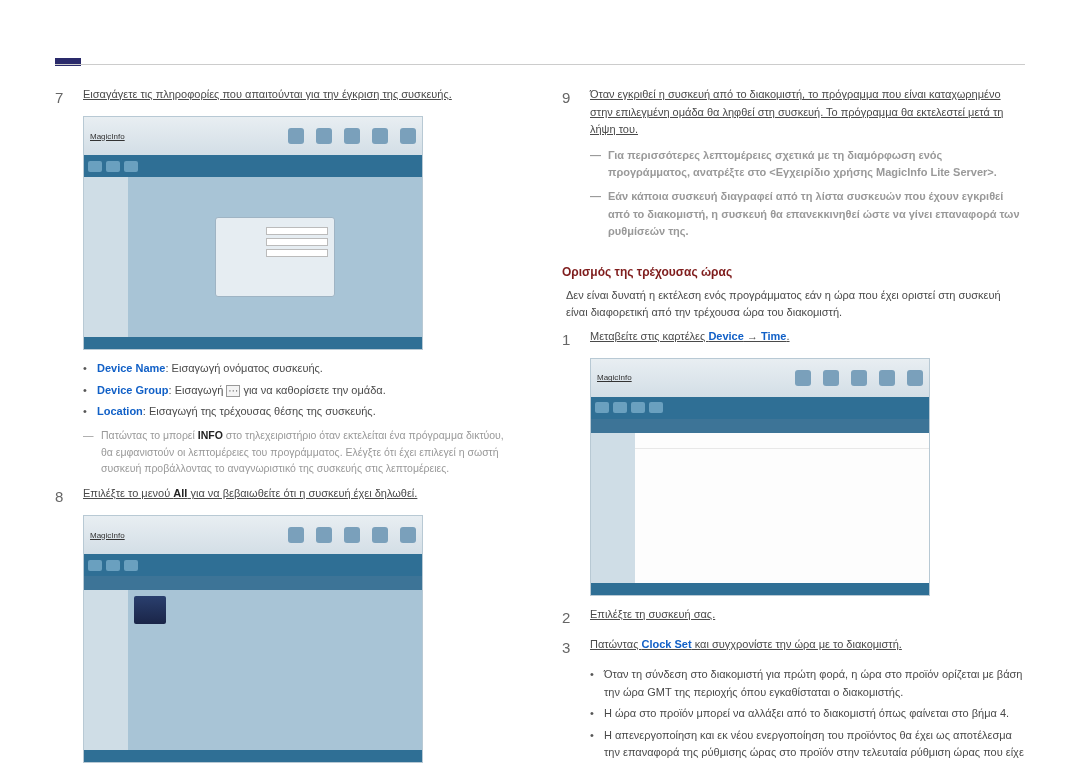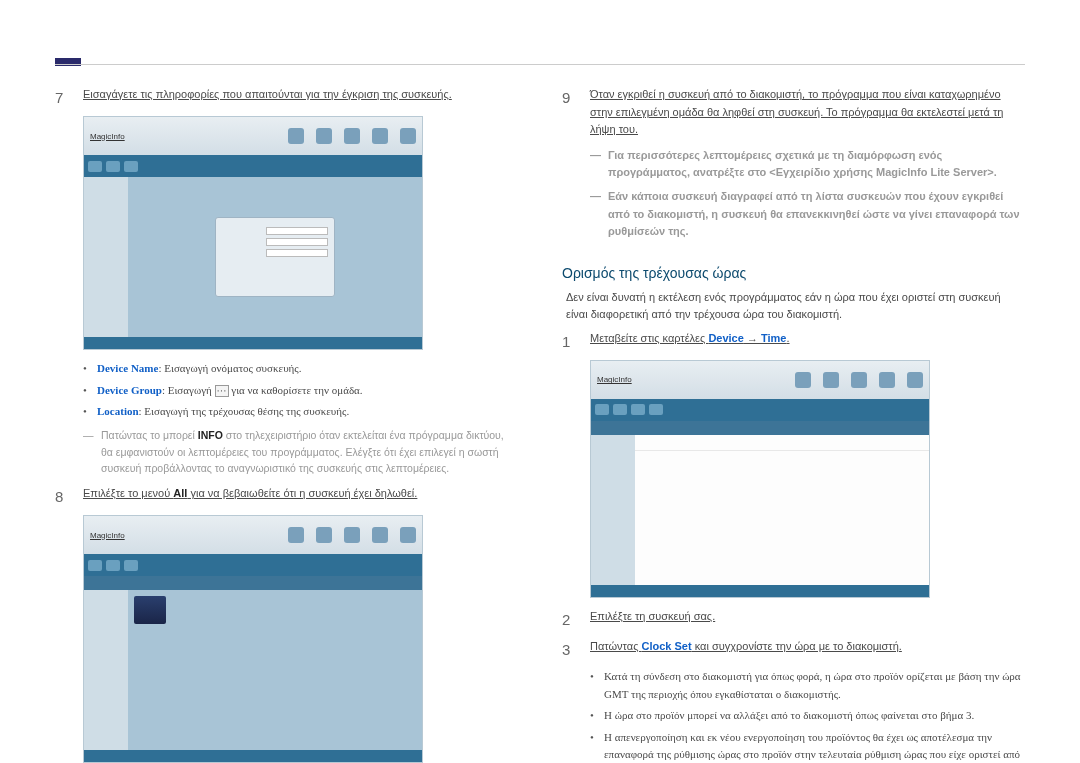--- a/index.html
+++ b/index.html
@@ -36,32 +36,32 @@
   .step {
     display: flex;
     gap: 14px;
     margin: 6px 0 4px 0;
     line-height: 1.6;
   }
   .step .num { font-size: 15px; color: #666; min-width: 14px; }
   .step .txt { flex: 1; text-decoration: underline; }
   .bold { font-weight: bold; color: #222; }
   .link { color: #1160c7; font-weight: bold; }
-  .ulist { margin: 6px 0 6px 28px; font-family: Liberation Serif, serif; }
+  .ulist { margin: 6px 0 6px 28px; }
   .ulist li { list-style: none; position: relative; padding-left: 14px; margin: 4px 0; line-height: 1.6; }
   .ulist li::before { content: "•"; position: absolute; left: 0; color: #555; }
   .dash-list { margin: 8px 0 12px 28px; font-weight: bold; }
   .dash-list li { list-style: none; position: relative; padding-left: 18px; margin: 6px 0; line-height: 1.6; color: #999; }
   .dash-list li::before { content: "―"; position: absolute; left: 0; color: #999; }
   .dash-note { color: #999; margin: 4px 0 8px 28px; position: relative; padding-left: 18px; line-height: 1.6; font-size: 10.5px; }
   .dash-note::before { content: "―"; position: absolute; left: 0; }
   h3.section {
-    color: #0c4a6e;
-    font-size: 14px;
-    font-weight: normal;
+    color: #7f1d1d;
+    font-size: 12px;
+    font-weight: bold;
     margin: 24px 0 8px 0;
   }
   p.para { line-height: 1.6; margin: 4px 4px; }
   .btn-icon {
     display:inline-block; width:14px; height:12px;
     border:1px solid #999; background:#f4f4f4; vertical-align:middle;
     position:relative;
   }
   .btn-icon::after { content:"⋯"; position:absolute; top:-3px; left:1px; font-size:10px; color:#666;}
 
@@ -267,19 +267,19 @@
     </div>
 
     <div class="step">
       <div class="num">3</div>
       <div class="txt">
         <span>Πατώντας </span><span class="link">Clock Set</span><span> και συγχρονίστε την ώρα με το διακομιστή.</span>
       </div>
     </div>
 
     <ul class="ulist">
-      <li>Κατά τη σύνδεση στο διακομιστή για όπως φορά, η ώρα στο προϊόν ορίζεται με βάση την ώρα GMT της περιοχής όπου εγκαθίσταται ο διακομιστής.</li>
-      <li>Η ώρα στο προϊόν μπορεί να αλλάξει από το διακομιστή όπως φαίνεται στο βήμα 3.</li>
+      <li>Όταν τη σύνδεση στο διακομιστή για πρώτη φορά, η ώρα στο προϊόν ορίζεται με βάση την ώρα GMT της περιοχής όπου εγκαθίσταται ο διακομιστής.</li>
+      <li>Η ώρα στο προϊόν μπορεί να αλλάξει από το διακομιστή όπως φαίνεται στο βήμα 4.</li>
       <li>Η απενεργοποίηση και εκ νέου ενεργοποίηση του προϊόντος θα έχει ως αποτέλεσμα την επαναφορά της ρύθμισης ώρας στο προϊόν στην τελευταία ρύθμιση ώρας που είχε οριστεί από το διακομιστή.</li>
     </ul>
 
   </div>
 </div>
 
 </body></html>

